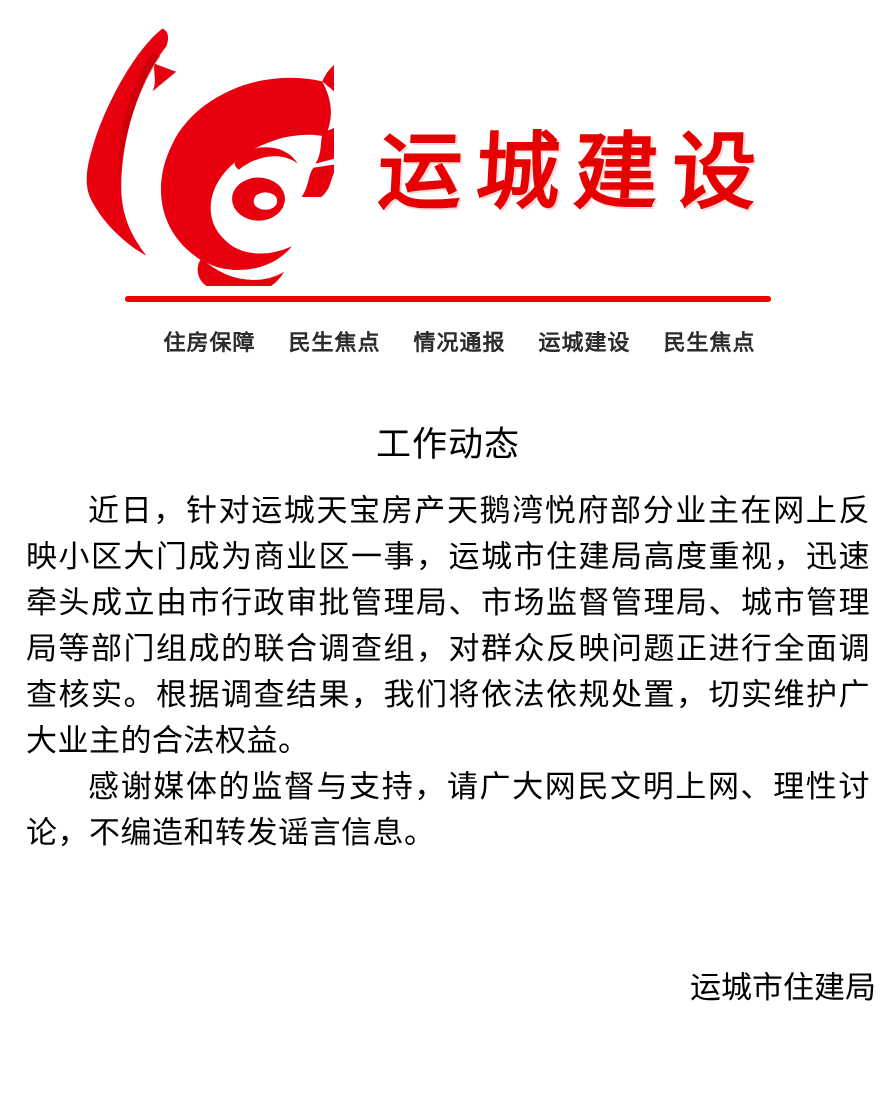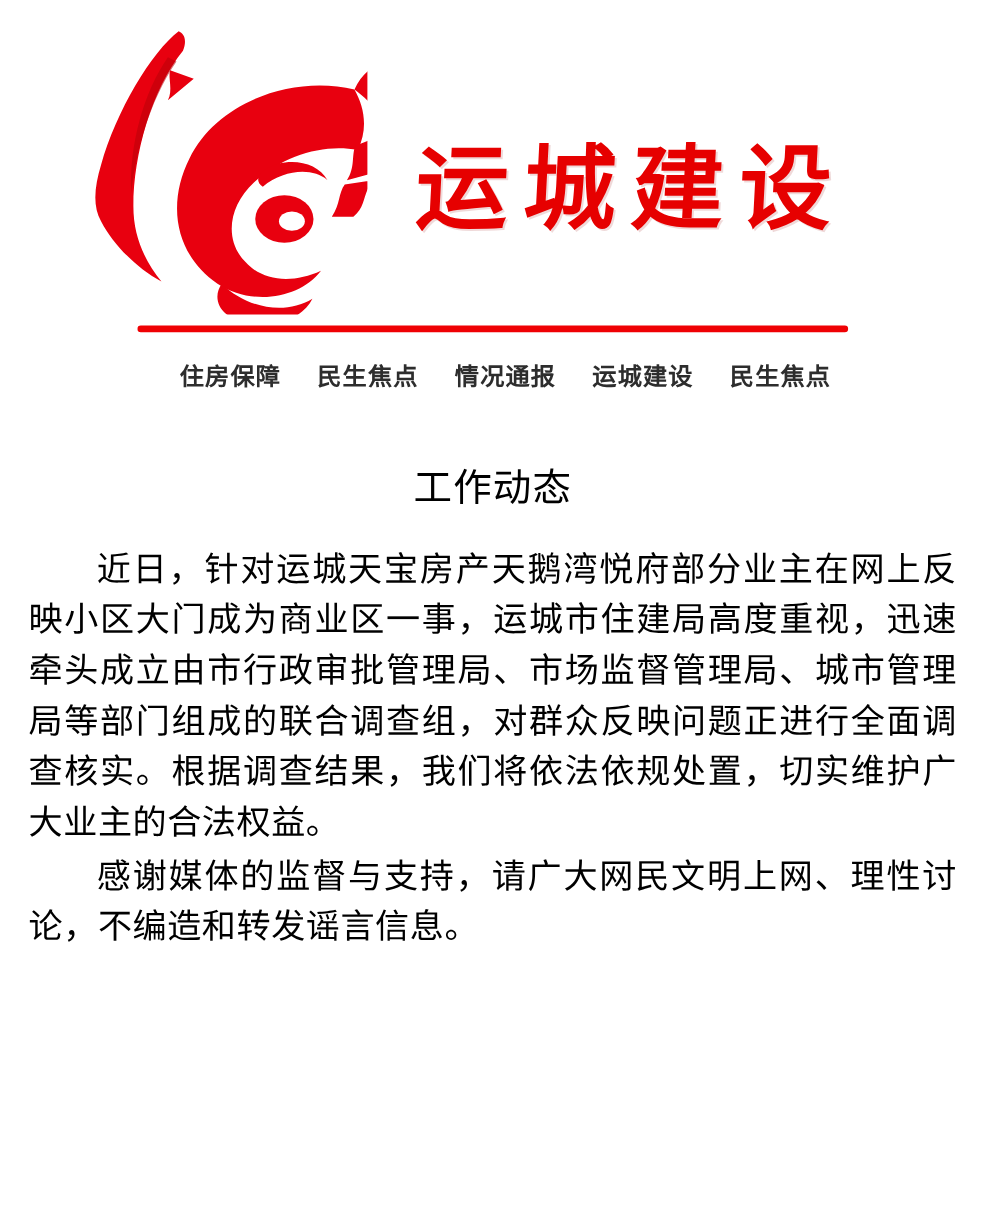--- a/index.html
+++ b/index.html
@@ -34,21 +34,21 @@
   .title {
     text-align:center; margin-top:68px;
     font-size:35px; line-height:40px; color:#000; font-weight:500;
     letter-spacing:1px;
   }
   .content { padding:0 26px; }
   .content p {
     font-size:31px; line-height:46px; color:#000;
     text-indent:2em; text-align:justify; letter-spacing:0.5px;
   }
-  .p1 { margin-top:34px;font-family:Liberation Mono, monospace; }
+  .p1 { margin-top:24px; }
   .p2 { }
   .signature {
     text-align:right; padding-right:20px; margin-top:112px;
     font-size:31px; line-height:40px; color:#000;
   }
 </style>
 </head>
 <body>
 
 <div class="page">
@@ -87,14 +87,15 @@
     <span>民生焦点</span>
   </nav>
 
   <h1 class="title">工作动态</h1>
 
   <div class="content">
     <p class="p1">近日，针对运城天宝房产天鹅湾悦府部分业主在网上反映小区大门成为商业区一事，运城市住建局高度重视，迅速牵头成立由市行政审批管理局、市场监督管理局、城市管理局等部门组成的联合调查组，对群众反映问题正进行全面调查核实。根据调查结果，我们将依法依规处置，切实维护广大业主的合法权益。</p>
     <p class="p2">感谢媒体的监督与支持，请广大网民文明上网、理性讨论，不编造和转发谣言信息。</p>
   </div>
 
+  <div class="signature">运城市住建局</div>
 
 </div>
 
 </body></html>

